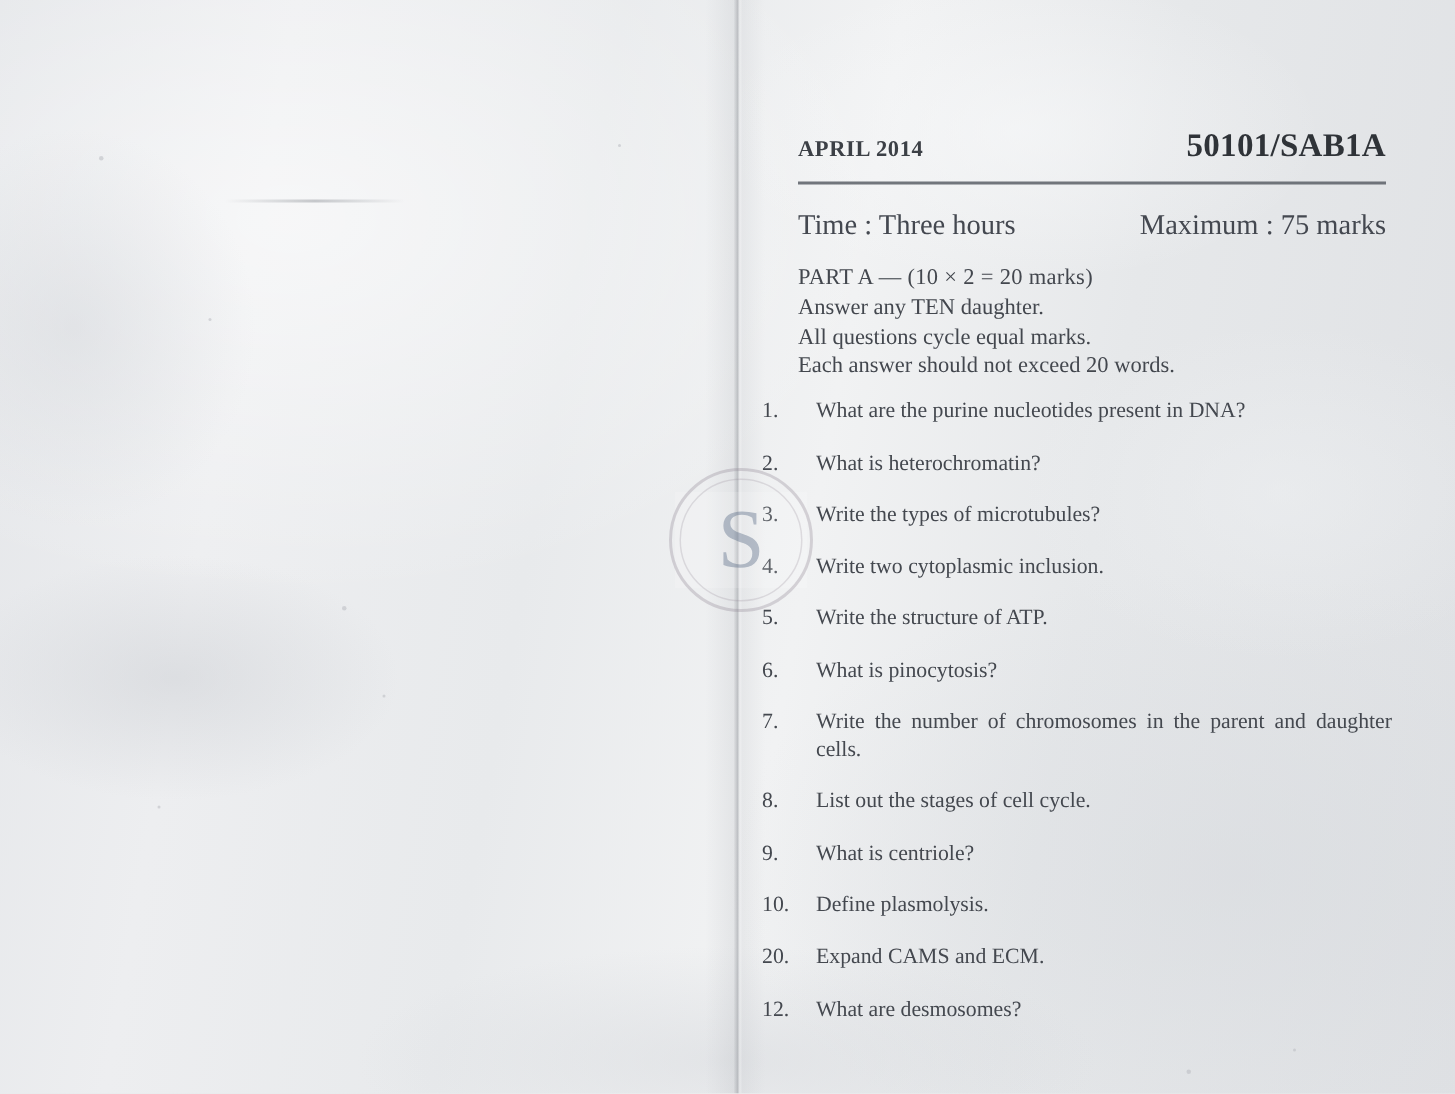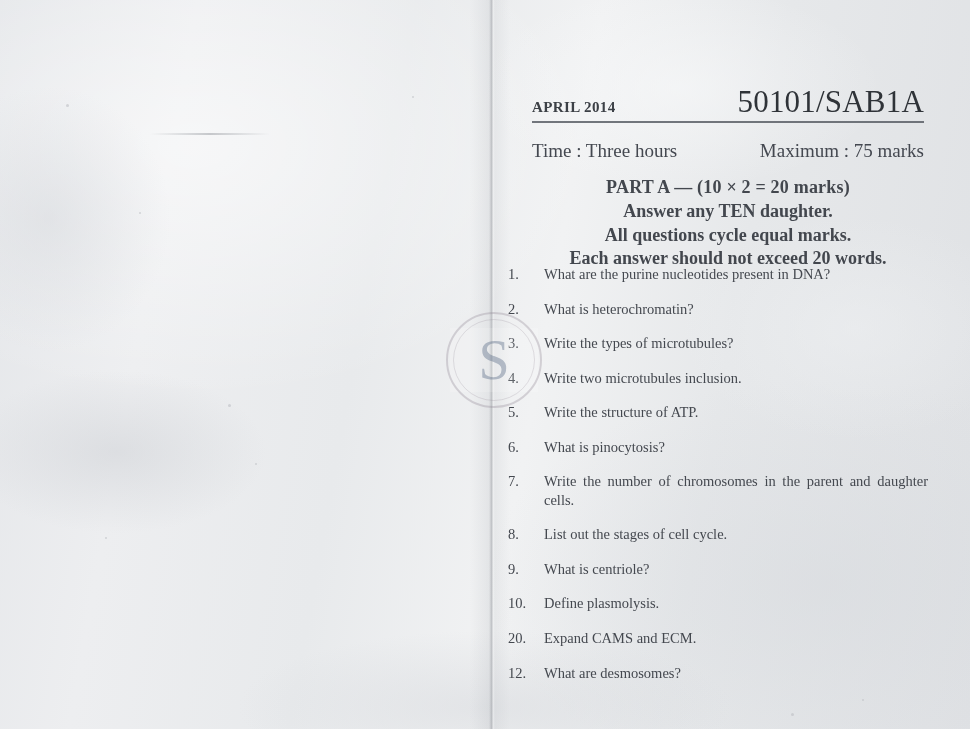--- a/index.html
+++ b/index.html
@@ -86,22 +86,22 @@
     align-items: baseline;
     justify-content: space-between;
   }
   .month-year {
     font-size: 15px;
     font-weight: bold;
     letter-spacing: 0.4px;
     color: #3c4046;
   }
   .code {
-    font-size: 31px;
-    font-weight: normal;
+    font-size: 22px;
+    font-weight: bold;
     letter-spacing: 0.2px;
     color: #2f3338;
   }
 
   .rule {
     position: absolute;
     left: 532px;
     top: 121px;
     width: 392px;
     height: 2px;
@@ -118,25 +118,24 @@
     justify-content: space-between;
     font-size: 19px;
     color: #444850;
   }
 
   .part-block {
     position: absolute;
     left: 532px;
     top: 176px;
     width: 392px;
-    text-align: center;
-    font-size: 18px;
+    text-align: left;
+    font-size: 15px;
     line-height: 1.32;
     color: #43474e;
-    font-weight: bold;
   }
   .part-title { letter-spacing: .2px; }
 
   .qlist {
     position: absolute;
     left: 508px;
     top: 265px;
     width: 420px;
   }
   .qrow {
@@ -262,21 +261,21 @@
         <span class="qtext">What is heterochromatin?</span>
       </div>
 
       <div class="qrow">
         <span class="qnum">3.</span>
         <span class="qtext">Write the types of microtubules?</span>
       </div>
 
       <div class="qrow">
         <span class="qnum">4.</span>
-        <span class="qtext">Write two microtubules inclusion.</span>
+        <span class="qtext">Write two cytoplasmic inclusion.</span>
       </div>
 
       <div class="qrow">
         <span class="qnum">5.</span>
         <span class="qtext">Write the structure of ATP.</span>
       </div>
 
       <div class="qrow">
         <span class="qnum">6.</span>
         <span class="qtext">What is pinocytosis?</span>

